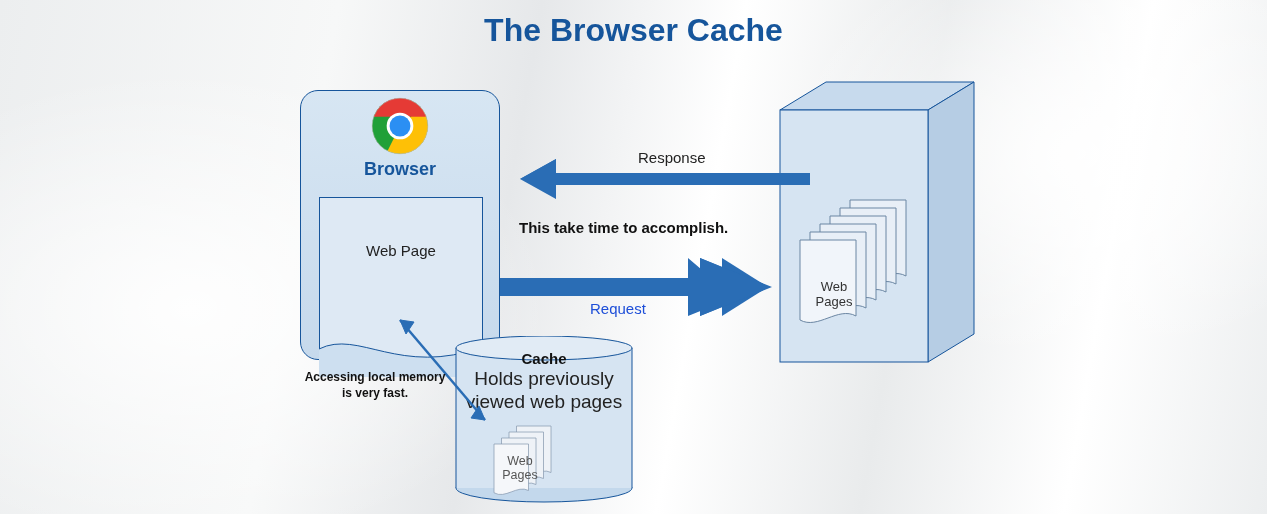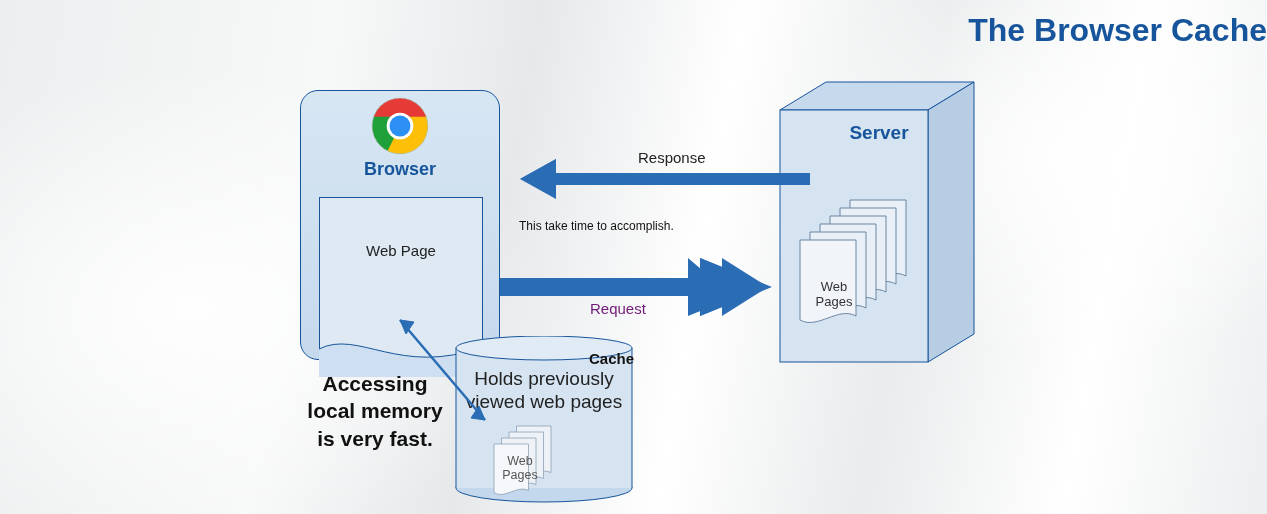--- a/index.html
+++ b/index.html
@@ -19,21 +19,21 @@
   .stage {
     position: absolute;
     inset: 0;
   }
   svg { position:absolute; inset:0; }
 
   .title {
     position: absolute;
     top: 12px;
     left: 0; right: 0;
-    text-align: right;
+    text-align: center;
     font-size: 32px;
     font-weight: 700;
     color: #16559b;
   }
 
   
   .browser {
     position: absolute;
     left: 300px;  top: 90px;
     width: 200px; height: 270px;
@@ -95,47 +95,47 @@
   }
 
   
   .cache {
     position:absolute;
     left: 454px; top: 336px;
     width: 180px; height: 168px;
   }
   .cache-title{
     position:absolute; top:14px; left:0; right:0;
-    text-align:right; font-weight:700; font-size:15px; color:#111;
+    text-align:center; font-weight:700; font-size:15px; color:#111;
   }
   .cache-sub{
     position:absolute; top:32px; left:8px; right:8px;
     text-align:center; font-size:19px; color:#222; line-height:1.2;
   }
   .cache-pages-label{
     position:absolute; left:44px; top:118px; width:44px;
     text-align:center; font-size:12.5px; color:#555; line-height:1.15;
   }
 
   
   .t-response{
     position:absolute; left:590px; top:149px;
     font-size:15px; color:#222;margin-left:48px;
   }
   .t-request{
     position:absolute; left:590px; top:300px;
-    font-size:15px; color:#701a75;
+    font-size:15px; color:#1d4ed8;
   }
   .t-middle{
     position:absolute; left:519px; top:219px;
-    font-size:12px; font-weight:400; color:#111;
+    font-size:15px; font-weight:700; color:#111;
   }
   .t-local{
     position:absolute; left:300px; top:370px; width:150px;
-    font-size:21px; font-weight:700; color:#111;
+    font-size:12px; font-weight:700; color:#111;
     text-align:center; line-height:1.3;
   }
 </style>
 </head>
 <body>
 
 <div class="stage">
 
   <div class="title">The Browser Cache</div>
 
@@ -185,21 +185,20 @@
         <g fill="#e8eff7" stroke="#6b86a3" stroke-width="1">
           <path d="M50 0 h56 v76 c-18 -10 -38 14 -56 4 z"></path>
           <path d="M40 8 h56 v76 c-18 -10 -38 14 -56 4 z"></path>
           <path d="M30 16 h56 v76 c-18 -10 -38 14 -56 4 z"></path>
           <path d="M20 24 h56 v76 c-18 -10 -38 14 -56 4 z"></path>
           <path d="M10 32 h56 v76 c-18 -10 -38 14 -56 4 z"></path>
           <path d="M0 40 h56 v76 c-18 -10 -38 14 -56 4 z" fill="#f1f5fa"></path>
         </g>
       </g>
     </svg>
-    <div class="server-label">Server</div>
     <div class="server-pages-label">Web Pages</div>
   </div>
 
   <div class="cache">
     <svg viewBox="0 0 180 168" width="180" height="168">
       <ellipse cx="90" cy="152" rx="88" ry="14" fill="#c3d8ec" stroke="#16559b"></ellipse>
       <rect x="2" y="12" width="176" height="140" fill="#d6e4f2" stroke="none"></rect>
       <line x1="2" y1="12" x2="2" y2="152" stroke="#16559b"></line>
       <line x1="178" y1="12" x2="178" y2="152" stroke="#16559b"></line>
       <ellipse cx="90" cy="12" rx="88" ry="12" fill="#e1ebf5" stroke="#16559b"></ellipse>

